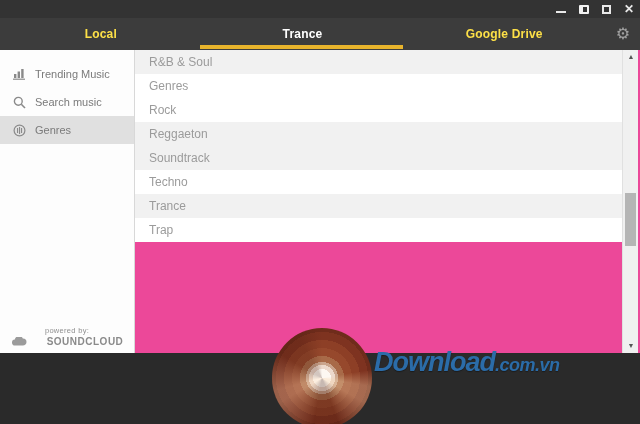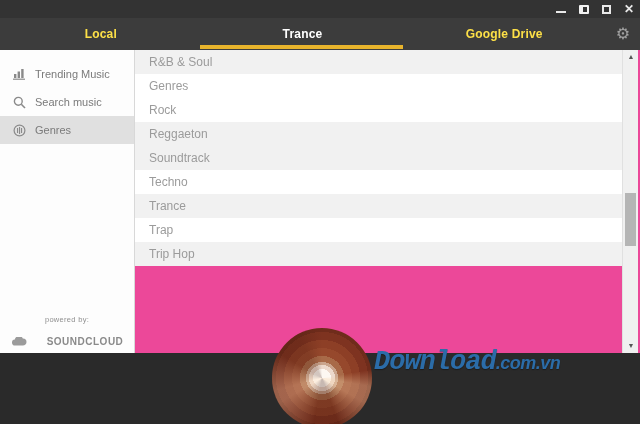--- a/index.html
+++ b/index.html
@@ -31,21 +31,21 @@
   
   .content{position:absolute;left:0;top:50px;width:640px;height:303px;background:#ec4899;padding-left:48px;}
   .sidebar{position:absolute;left:0;top:0;width:135px;height:303px;background:#fdfdfd;
            border-right:1px solid #d8d8d8;}
   .side-item{position:relative;height:28px;display:flex;align-items:center;gap:9px;
              padding-left:13px;color:#7a7a7a;font-size:11px;cursor:pointer;}
   .side-item.selected{background:#e0e0e0;}
   .side-item svg{flex:0 0 auto;}
   .side-footer{position:absolute;left:0;bottom:6px;width:100%;text-align:center;color:#8f8f8f;}
   .powered{font-size:7.5px;letter-spacing:.3px;margin-top:32px;}
-  .sc-row{display:flex;align-items:center;justify-content:center;gap:20px;margin-top:12px;}
+  .sc-row{display:flex;align-items:center;justify-content:center;gap:20px;margin-top:1px;}
   .sc-name{font-size:10px;font-weight:bold;letter-spacing:.5px;color:#8a8a8a;}
   
   .glist{position:absolute;left:135px;top:0;width:487px;height:303px;overflow:hidden;}
   .grow{height:24px;display:flex;align-items:center;padding-left:14px;
         color:#9b9b9b;font-size:12px;cursor:pointer;background:#fff;}
   .grow.alt{background:#f1f1f1;}
   
   .scrollbar{position:absolute;left:622px;top:0;width:16px;height:303px;background:#f0f0f0;
              border-left:1px solid #e0e0e0;}
   .sb-arrow{position:absolute;left:0;width:16px;height:10px;color:#555;font-size:7px;
@@ -63,21 +63,21 @@
       #96482c 22px 30px,#8d3f26 30px 38px,#7e3320 38px 46px,#6f2c1b 46px 50px);}
   .disc::before{content:"";position:absolute;inset:0;border-radius:50%;
     background:conic-gradient(from 40deg,
       rgba(250,220,190,0) 0 40deg,rgba(245,210,170,.35) 60deg 80deg,
       rgba(60,20,10,.28) 120deg 150deg,rgba(250,215,180,.30) 200deg 215deg,
       rgba(60,20,10,.22) 260deg 290deg,rgba(250,220,190,0) 320deg);}
   
   .watermark{position:absolute;left:374px;top:347px;z-index:5;white-space:nowrap;
     font-style:italic;font-weight:bold;color:var(--wm-blue,#2b6ca8);
     text-shadow:0 1px 1px rgba(0,0,0,.35);pointer-events:none;}
-  .wm-main{font-size:27px;letter-spacing:-1px;font-family:Liberation Mono, monospace;}
+  .wm-main{font-size:27px;letter-spacing:-1px;}
   .wm-suffix{font-size:18px;letter-spacing:-0.5px;}
 </style>
 </head>
 <body>
 
 <div class="app">
 
   <div class="titlebar">
     <div class="win-controls">
       <span class="wc wc-min"></span>
@@ -140,21 +140,20 @@
 
     <div class="glist">
       <div class="grow alt">R&amp;B &amp; Soul</div>
       <div class="grow">Genres</div>
       <div class="grow">Rock</div>
       <div class="grow alt">Reggaeton</div>
       <div class="grow alt">Soundtrack</div>
       <div class="grow">Techno</div>
       <div class="grow alt">Trance</div>
       <div class="grow">Trap</div>
-      <div class="grow alt">Trip Hop</div>
     </div>
 
     <div class="scrollbar">
       <div class="sb-arrow sb-up">▲</div>
       <div class="sb-thumb"></div>
       <div class="sb-arrow sb-down">▼</div>
     </div>
   </div>
 
   <div class="playerbar">

